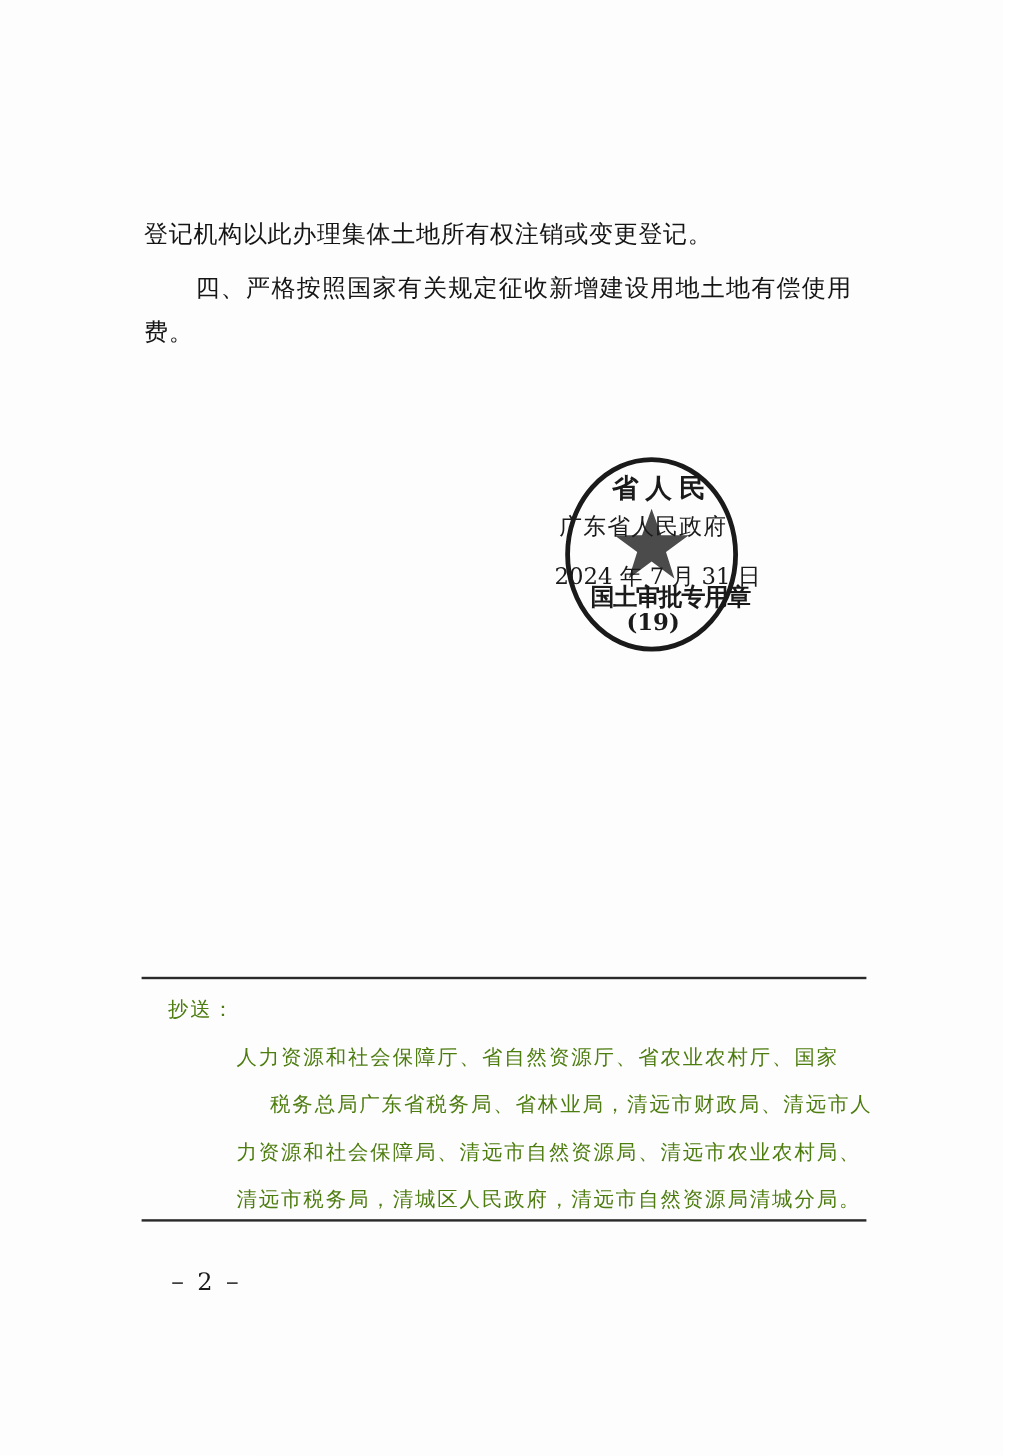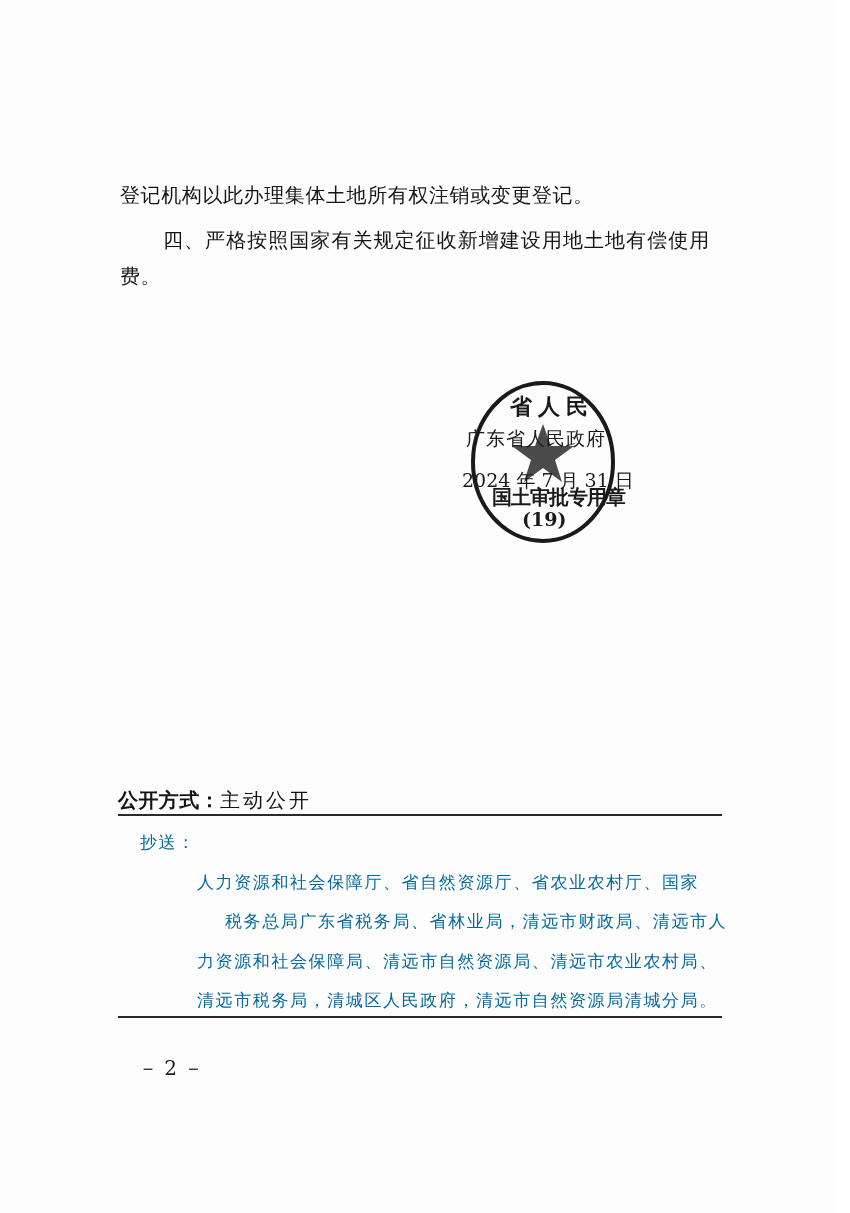--- a/index.html
+++ b/index.html
@@ -89,21 +89,21 @@
     }
     #rule-top { top: 814px; }
     #rule-bottom { top: 1016px; }
 
     .cc-line {
       position: absolute;
       font-size: 17px;
       line-height: 22px;
       letter-spacing: 1.6px;
       white-space: nowrap;
-      color: #0369a1;
+      color: #4d7c0f;
     }
     #cc-label { left: 140px; top: 831px; }
     #cc-0 { left: 197px; top: 831px; }
     #cc-1 { left: 197px; top: 871px; }
     #cc-2 { left: 197px; top: 910px; margin-left: 28px; }
     #cc-3 { left: 197px; top: 950px; }
     #cc-4 { left: 197px; top: 989px; }
 
     .page-number {
       position: absolute;
@@ -129,23 +129,20 @@
       <ellipse cx="73" cy="82" rx="70" ry="79" fill="none" stroke="#1a1a1a" stroke-width="4"></ellipse>
       <polygon points="73,44 81,66 104,66 85,80 92,102 73,88 54,102 61,80 42,66 65,66" fill="#2b2b2b" opacity="0.85"></polygon>
     </svg>
     <div class="seal-overlay-text" id="seal-arc-text">省人民</div>
     <div class="seal-overlay-text" id="seal-issuer">广东省人民政府</div>
     <div class="seal-overlay-text" id="seal-date">2024 年 7 月 31 日</div>
     <div class="seal-overlay-text" id="seal-bottom-text">国土审批专用章</div>
     <div class="seal-overlay-text" id="seal-number">(19)</div>
   </div>
 
-  <div class="publish">
-    <span class="label">公开方式：</span><span class="value">主动公开</span>
-  </div>
 
   <div class="rule" id="rule-top"></div>
 
   <div class="cc-line" id="cc-label">抄送：</div>
   <div class="cc-line" id="cc-1">人力资源和社会保障厅、省自然资源厅、省农业农村厅、国家</div>
   <div class="cc-line" id="cc-2">税务总局广东省税务局、省林业局，清远市财政局、清远市人</div>
   <div class="cc-line" id="cc-4">清远市税务局，清城区人民政府，清远市自然资源局清城分局。</div>
   <div class="cc-line" id="cc-3">力资源和社会保障局、清远市自然资源局、清远市农业农村局、</div>
 
   <div class="rule" id="rule-bottom"></div>

